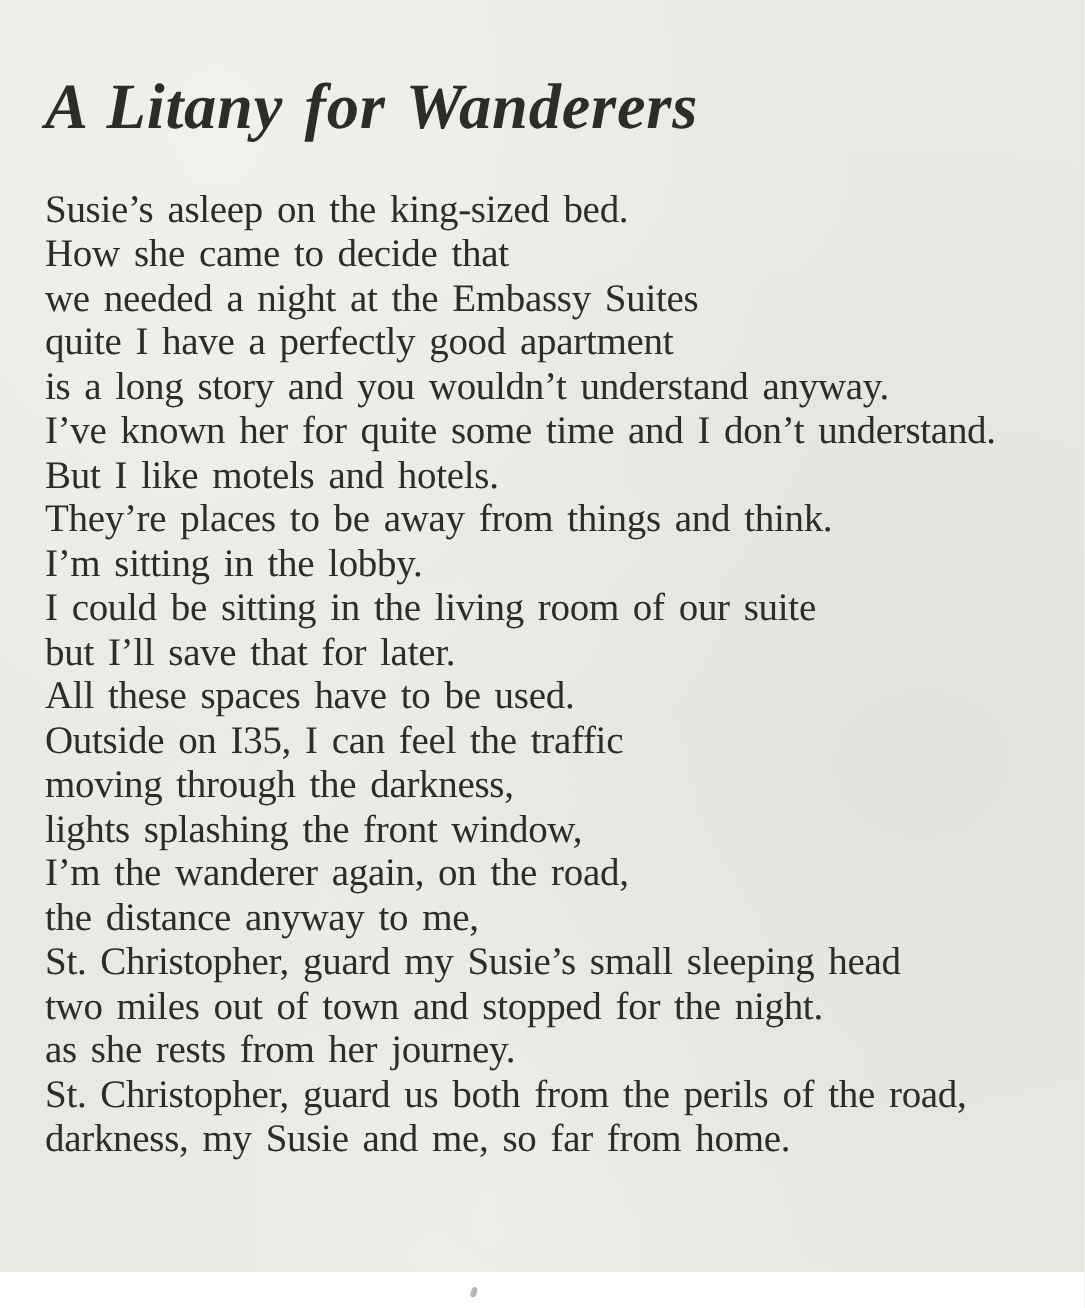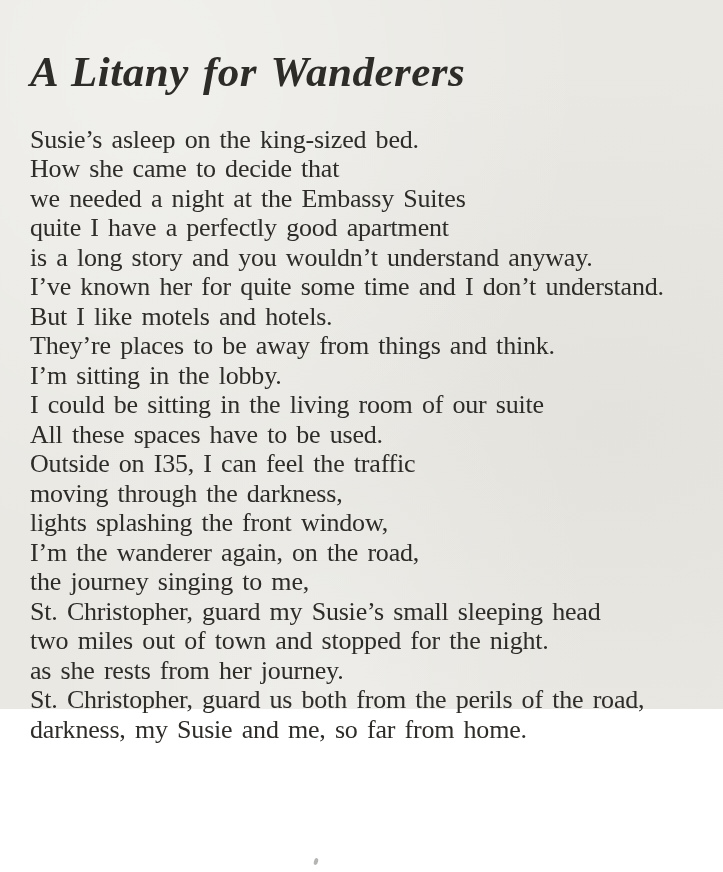--- a/index.html
+++ b/index.html
@@ -13,21 +13,21 @@
   }
   body {
     width: 723px;
     height: 872px;
     overflow: hidden;
     font-family: "Liberation Serif", serif;
   }
   .page {
     position: relative;
     width: 723px;
-    height: 709px;
+    height: 848px;
     background-color: var(--bg);
     
     background-image:
       radial-gradient(ellipse at 20% 10%, rgba(255,255,255,0.35), rgba(255,255,255,0) 55%),
       radial-gradient(ellipse at 85% 60%, rgba(210,208,200,0.25), rgba(210,208,200,0) 60%),
       radial-gradient(ellipse at 45% 95%, rgba(255,255,255,0.25), rgba(255,255,255,0) 50%);
     color: var(--ink);
     padding: 46px 18px 0 30px;
   }
   .poem-title {
@@ -74,26 +74,27 @@
   <div class="poem-line">Susie’s asleep on the king-sized bed.</div>
       <div class="poem-line">How she came to decide that</div>
       <div class="poem-line">we needed a night at the Embassy Suites</div>
       <div class="poem-line">quite I have a perfectly good apartment</div>
       <div class="poem-line">is a long story and you wouldn’t understand anyway.</div>
       <div class="poem-line">I’ve known her for quite some time and I don’t understand.</div>
       <div class="poem-line">But I like motels and hotels.</div>
       <div class="poem-line">They’re places to be away from things and think.</div>
       <div class="poem-line">I’m sitting in the lobby.</div>
       <div class="poem-line">I could be sitting in the living room of our suite</div>
+      <div class="poem-line">but I’ll save that for later.</div>
       <div class="poem-line">All these spaces have to be used.</div>
       <div class="poem-line">Outside on I35, I can feel the traffic</div>
       <div class="poem-line">moving through the darkness,</div>
       <div class="poem-line">lights splashing the front window,</div>
       <div class="poem-line">I’m the wanderer again, on the road,</div>
-      <div class="poem-line">the journey singing to me,</div>
+      <div class="poem-line">the distance anyway to me,</div>
       <div class="poem-line">St. Christopher, guard my Susie’s small sleeping head</div>
       <div class="poem-line">two miles out of town and stopped for the night.</div>
       <div class="poem-line">as she rests from her journey.</div>
       <div class="poem-line">St. Christopher, guard us both from the perils of the road,</div>
       <div class="poem-line">darkness, my Susie and me, so far from home.</div>
     </div>
 
   <span class="scan-speck"></span>
 </div>
 

